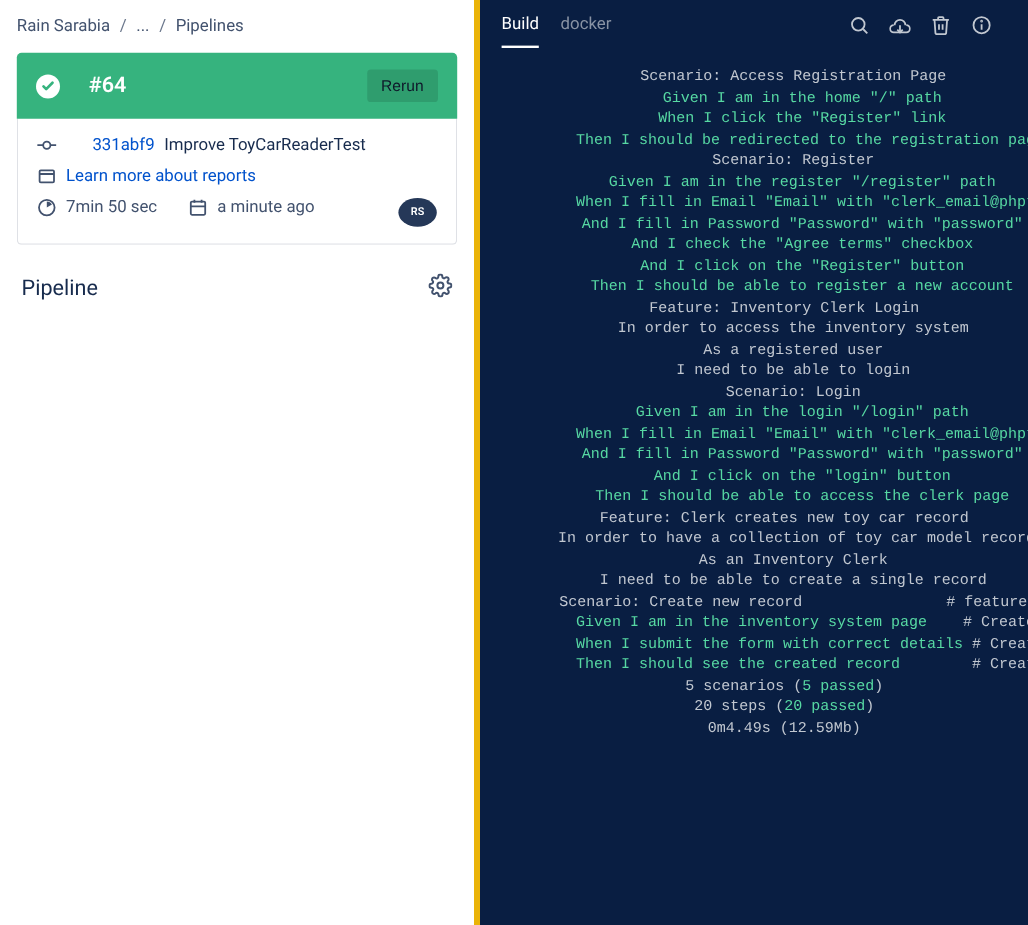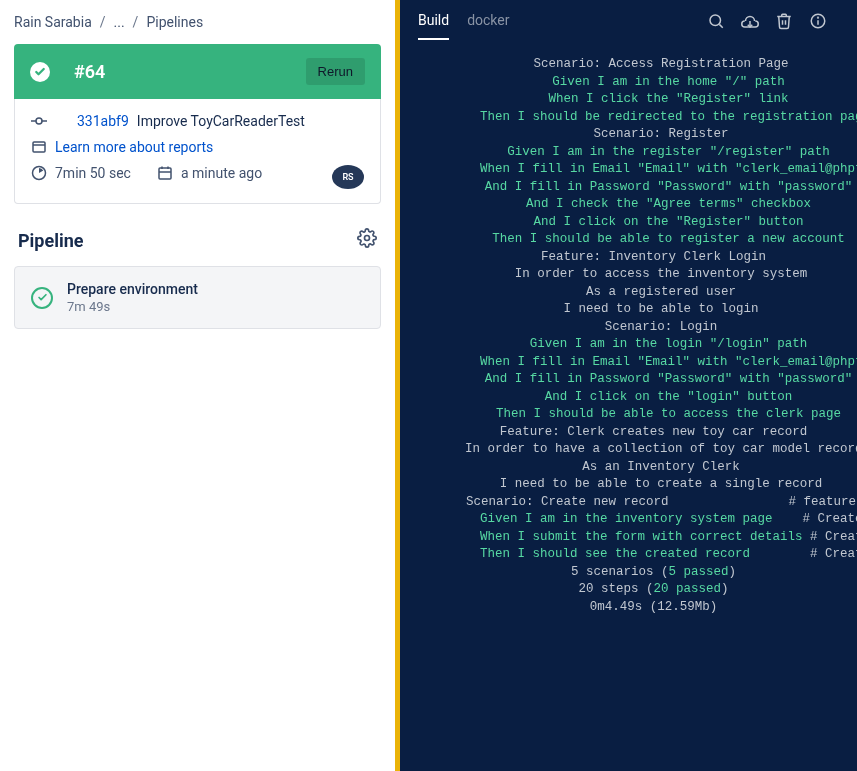--- a/index.html
+++ b/index.html
@@ -104,21 +104,21 @@
 }
 .pipeline-section {
   margin-top: 8px;
 }
 .pipeline-header {
   display: flex;
   align-items: center;
   justify-content: space-between;
   padding: 0 4px 14px 4px;
 }
-.pipeline-title { font-size: 18px; font-weight: 700; color: #172b4d; }
+.pipeline-title { font-size: 18px; font-weight: 400; color: #172b4d; }
 .gear-icon { color: #42526e; cursor: pointer; }
 .gear-icon svg { width: 20px; height: 20px; }
 .step-card {
   border: 1px solid #dfe1e6;
   background: #f4f5f7;
   border-radius: 4px;
   padding: 14px 16px;
   display: flex;
   align-items: center;
   gap: 14px;
@@ -250,31 +250,20 @@
   <div class="pipeline-section">
     <div class="pipeline-header">
       <span class="pipeline-title">Pipeline</span>
       <span class="gear-icon">
         <svg viewBox="0 0 24 24" fill="none" stroke="currentColor" stroke-width="2">
             <circle cx="12" cy="12" r="3"></circle>
             <path d="M19.4 15a1.65 1.65 0 0 0 .33 1.82l.06.06a2 2 0 1 1-2.83 2.83l-.06-.06a1.65 1.65 0 0 0-1.82-.33 1.65 1.65 0 0 0-1 1.51V21a2 2 0 0 1-4 0v-.09a1.65 1.65 0 0 0-1-1.51 1.65 1.65 0 0 0-1.82.33l-.06.06a2 2 0 1 1-2.83-2.83l.06-.06a1.65 1.65 0 0 0 .33-1.82 1.65 1.65 0 0 0-1.51-1H3a2 2 0 0 1 0-4h.09a1.65 1.65 0 0 0 1.51-1 1.65 1.65 0 0 0-.33-1.82l-.06-.06a2 2 0 1 1 2.83-2.83l.06.06a1.65 1.65 0 0 0 1.82.33h0a1.65 1.65 0 0 0 1-1.51V3a2 2 0 0 1 4 0v.09a1.65 1.65 0 0 0 1 1.51h0a1.65 1.65 0 0 0 1.82-.33l.06-.06a2 2 0 1 1 2.83 2.83l-.06.06a1.65 1.65 0 0 0-.33 1.82v0a1.65 1.65 0 0 0 1.51 1H21a2 2 0 0 1 0 4h-.09a1.65 1.65 0 0 0-1.51 1z"></path>
           </svg>
       </span>
     </div>
-    <div class="step-card">
-      <span class="step-check">
-        <svg viewBox="0 0 16 16">
-            <path fill="none" stroke="#36b37e" stroke-width="2.5" stroke-linecap="round" stroke-linejoin="round" d="M3 8l3 3 7-7"></path>
-          </svg>
-      </span>
-      <div class="step-info">
-        <span class="step-name">Prepare environment</span>
-        <span class="step-duration">7m 49s</span>
-      </div>
-    </div>
   </div>
 </div>
 
 <div class="right-panel">
   <div class="console-header">
     <span class="console-tab active">Build</span>
     <span class="console-tab">docker</span>
     <span class="spacer"></span>
     <div class="console-actions">
       <span>

